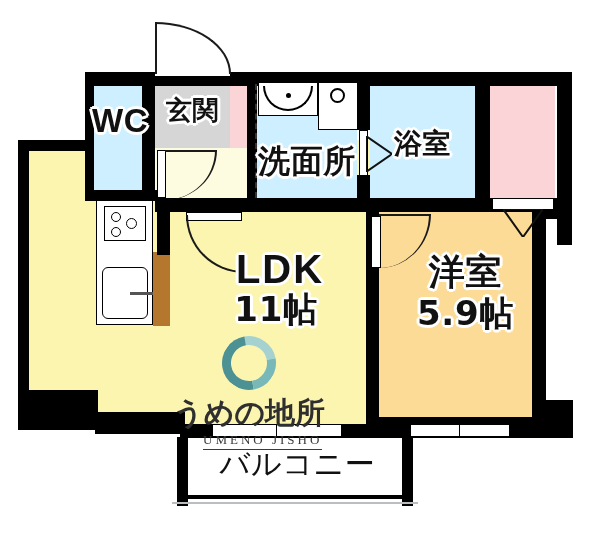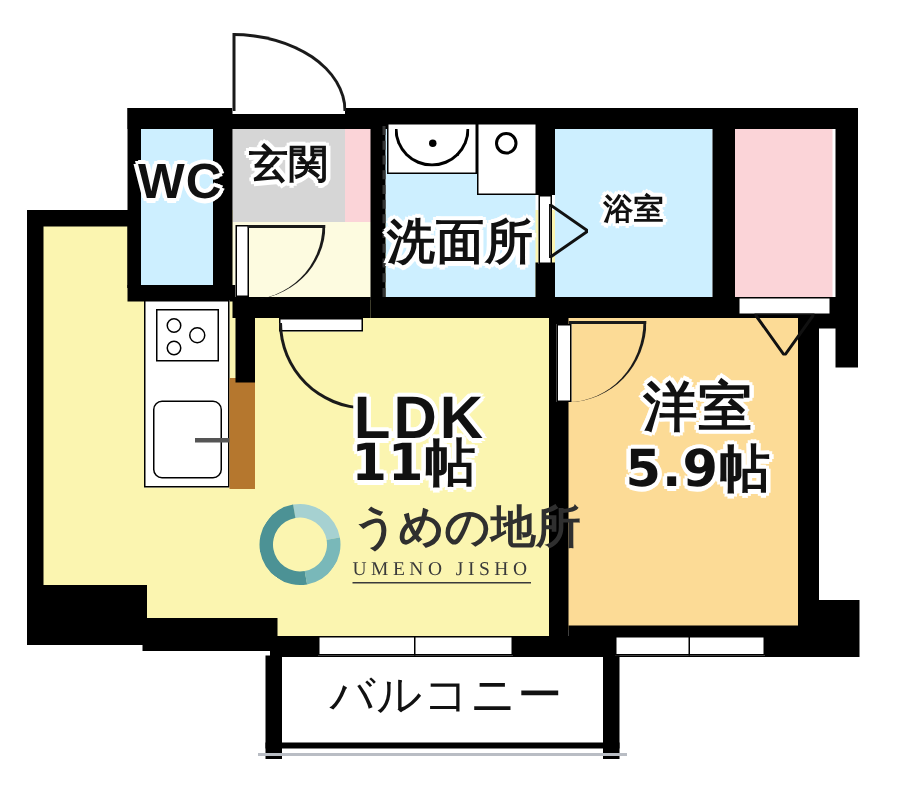--- a/index.html
+++ b/index.html
@@ -32,33 +32,33 @@
 
   
   .arc{
     position:absolute;
     border:2px solid #1a1a1a;
     background:transparent;
     box-sizing:border-box;
   }
 
   
-  #watermark{position:absolute;display:flex;align-items:center;gap:8px;}
+  #watermark{position:absolute;display:flex;align-items:center;gap:8px;flex-direction:column;}
   #wm-ring{
     width:54px;height:54px;border-radius:50%;
     border:9px solid #3e8a93;
     border-top-color:#9fcfd4;
     border-right-color:#6fb3ba;
     box-sizing:border-box;
     transform:rotate(35deg);
     opacity:.92;
   }
   #wm-text{display:flex;flex-direction:column;align-items:flex-start;}
   #wm-jp{font-family:"DejaVu Sans",sans-serif;font-size:30px;color:#2f2f2f;font-weight:600;line-height:1;}
-  #wm-en{font-family:"Liberation Serif",serif;font-size:13px;letter-spacing:3px;color:#3a3a3a;border-bottom:1px solid #3a3a3a;margin-top:4px;padding-bottom:1px;}
+  #wm-en{font-family:"Liberation Serif",serif;font-size:13px;letter-spacing:3px;color:#3a3a3a;border-bottom:1px solid #3a3a3a;margin-top:4px;padding-bottom:1px;margin-left:30px;}
 </style>
 </head>
 <body>
 
 <div id="plan">
 
   <div class="abs room" style="left:28px;top:140px;width:350px;height:290px;background:#fbf5b0;"></div>
 
   <div class="abs" style="left:28px;top:140px;width:130px;height:60px;background:#fbf5b0;"></div>
 
@@ -191,26 +191,26 @@
   </div>
 
   <div class="lbl" style="left:155px;top:97px;width:75px;font-size:26px;font-family:'DejaVu Sans',sans-serif;">
     <span>玄関</span>
   </div>
 
   <div class="lbl" style="left:257px;top:145px;width:100px;font-size:32px;font-family:'DejaVu Sans',sans-serif;">
     <span>洗面所</span>
   </div>
 
-  <div class="lbl" style="left:370px;top:129px;width:105px;font-size:20px;font-family:'DejaVu Sans',sans-serif;">
+  <div class="lbl" style="left:370px;top:129px;width:105px;font-size:28px;font-family:'DejaVu Sans',sans-serif;">
     <span>浴室</span>
   </div>
 
 
-  <div class="lbl" style="left:200px;top:248px;width:160px;font-size:40px;letter-spacing:2px;margin-top:10px;">
+  <div class="lbl" style="left:200px;top:248px;width:160px;font-size:40px;letter-spacing:2px;">
     <span>LDK</span>
   </div>
   <div class="lbl lbl-sub" style="left:196px;top:292px;width:160px;font-size:34px;font-family:'DejaVu Sans',sans-serif;">
     <span>11帖</span>
   </div>
 
   <div class="lbl" style="left:398px;top:253px;width:135px;font-size:36px;font-family:'DejaVu Sans',sans-serif;">
     <span>洋室</span>
   </div>
   <div class="lbl lbl-sub" style="left:398px;top:296px;width:135px;font-size:34px;font-family:'DejaVu Sans',sans-serif;">

